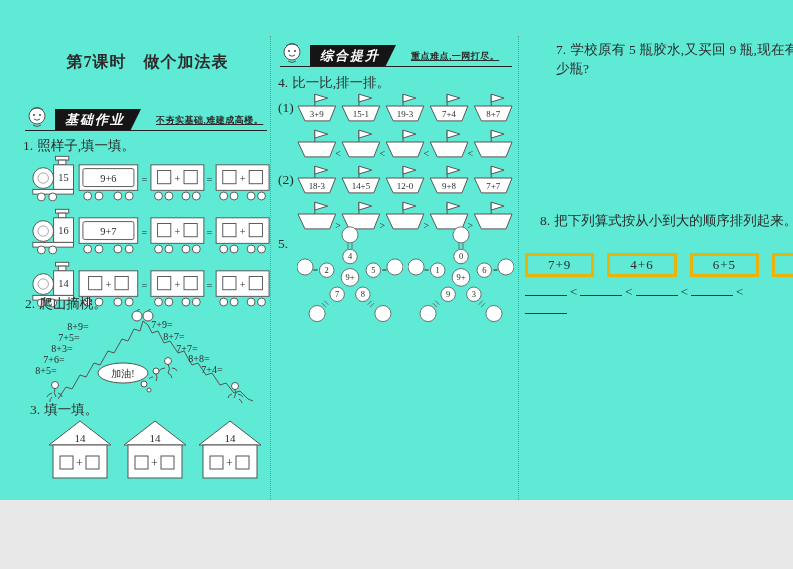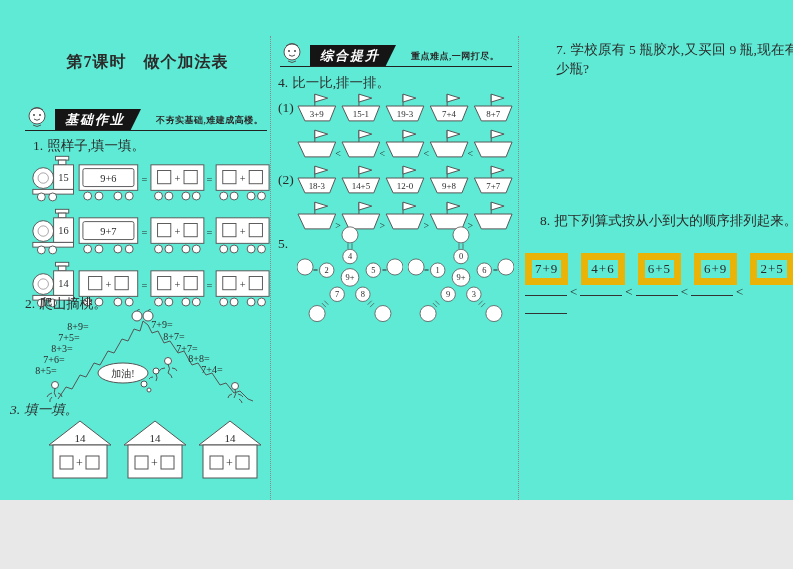--- a/index.html
+++ b/index.html
@@ -5,30 +5,30 @@
   html,body{margin:0;padding:0;background:#e8e8e8;}
   .page{position:relative;width:793px;height:500px;background:#5eead4;
         font-family:"Liberation Serif","DejaVu Serif",serif;color:#2b2b2b;overflow:hidden;}
   .abs{position:absolute;}
   .divider{position:absolute;top:36px;height:486px;width:0;border-left:1px dotted #8a8a8a;}
   .page-title{left:25px;top:52px;width:245px;text-align:center;font-size:16px;font-weight:bold;letter-spacing:1px;}
   .badge-row{display:flex;align-items:flex-end;border-bottom:1.6px solid #222;padding-bottom:0;gap:9px;}
   .ribbon{background:#151515;color:#fff;font-weight:bold;font-style:italic;font-size:13px;
           letter-spacing:2px;padding:2px 16px 2px 10px;line-height:17px;
           clip-path:polygon(0 0,100% 0,88% 100%,0 100%);white-space:nowrap;}
-  .motto{font-size:9px;font-weight:bold;margin-left:6px;margin-bottom:3px;white-space:nowrap;letter-spacing:.5px;}
+  .motto{font-size:9px;font-weight:bold;margin-left:6px;margin-bottom:3px;white-space:nowrap;letter-spacing:.5px;text-decoration:underline;}
   .mascot{margin-right:-3px;margin-bottom:-2px;flex:0 0 auto;}
   .prompt{font-size:13.5px;line-height:17px;}
   .num{margin-right:4px;}
   .prob{font-size:13.5px;line-height:19px;text-align:justify;}
   svg{display:block;}
   svg text{font-family:"Liberation Serif","DejaVu Serif",serif;fill:#2b2b2b;}
   .ln{stroke:#555;fill:none;stroke-width:1;}
   .lnf{stroke:#555;fill:#fff;stroke-width:1;}
-  .expr-box{border:7px solid #eab308;font-size:13px;padding:1px 3px;letter-spacing:1px;}
+  .expr-box{border:3px solid #eab308;font-size:13px;padding:1px 20px;letter-spacing:1px;}
   .boxes-row{display:flex;gap:13px;}
   .blanks{font-size:13px;line-height:17px;word-spacing:0;}
   .blank{display:inline-block;width:42px;border-bottom:1.2px solid #333;height:13px;}
   .cmp{display:inline-block;margin:0 3px;font-size:13px;}
   .glabel{font-size:13.5px;}
 </style>
 </head>
 <body>
 
 <div class="page">
@@ -44,21 +44,21 @@
       <circle cx="9" cy="9" r="0.9" fill="#333"></circle>
         <circle cx="15" cy="9" r="0.9" fill="#333"></circle>
       <path d="M9 13 q3 2.5 6 0" class="ln"></path>
       <path d="M6 4 q6 -5 12 0" class="ln"></path>
       <path d="M8 19 q4 3 8 0" class="ln"></path>
     </svg>
     <div class="ribbon"><span>基础作业</span></div>
     <span class="motto">不夯实基础,难建成高楼。</span>
   </div>
 
-  <div class="abs prompt" style="left:33px;top:137px;text-align:center;">
+  <div class="abs prompt" style="left:23px;top:137px;text-align:center;">
     <span class="num">1.</span><span>照样子,填一填。</span>
   </div>
 
   <svg class="abs" style="left:30px;top:154px;" width="240" height="50" viewBox="0 0 254 52">
     <g>
       <rect x="27" y="2" width="14" height="4" class="lnf"></rect>
         <rect x="30" y="6" width="8" height="5" class="lnf"></rect>
       <circle cx="14" cy="25" r="11" class="lnf"></circle>
         <circle cx="14" cy="25" r="5.5" class="ln" opacity=".55"></circle>
       <rect x="25" y="11" width="21" height="26" class="lnf"></rect>
@@ -227,21 +227,21 @@
         <path class="ln" d="M140 55 q3 5 0 9 M137 59 q-4 0 -6 3 M144 59 q4 0 5 3 M140 64 q4 2 4 5"></path>
       <circle cx="128" cy="62" r="3" class="lnf"></circle>
         <path class="ln" d="M128 65 q2 4 0 7 M125 68 q-3 0 -4 2"></path>
     </g>
     <g>
       <circle cx="207" cy="77" r="3.5" class="lnf"></circle>
         <path class="ln" d="M207 80 q2 5 -1 9 M204 85 q-4 1 -4 4 M210 85 q4 1 5 3 M211 90 q3 2 3 4"></path>
     </g>
   </svg>
 
-  <div class="abs prompt" style="left:10px;top:401px;font-style:italic;">
+  <div class="abs prompt" style="left:30px;top:401px;">
     <span class="num">3.</span><span>填一填。</span>
   </div>
 
   <svg class="abs" style="left:45px;top:418px;" width="70" height="62" viewBox="0 0 70 62">
     <polygon points="35,3 4,27 66,27" class="lnf"></polygon>
     <text x="35" y="24" font-size="11" text-anchor="middle">14</text>
     <rect x="8" y="27" width="54" height="33" class="lnf"></rect>
     <rect x="15" y="38" width="13" height="13" class="lnf"></rect>
     <text x="34.5" y="49" font-size="12" text-anchor="middle">+</text>
     <rect x="41" y="38" width="13" height="13" class="lnf"></rect>

